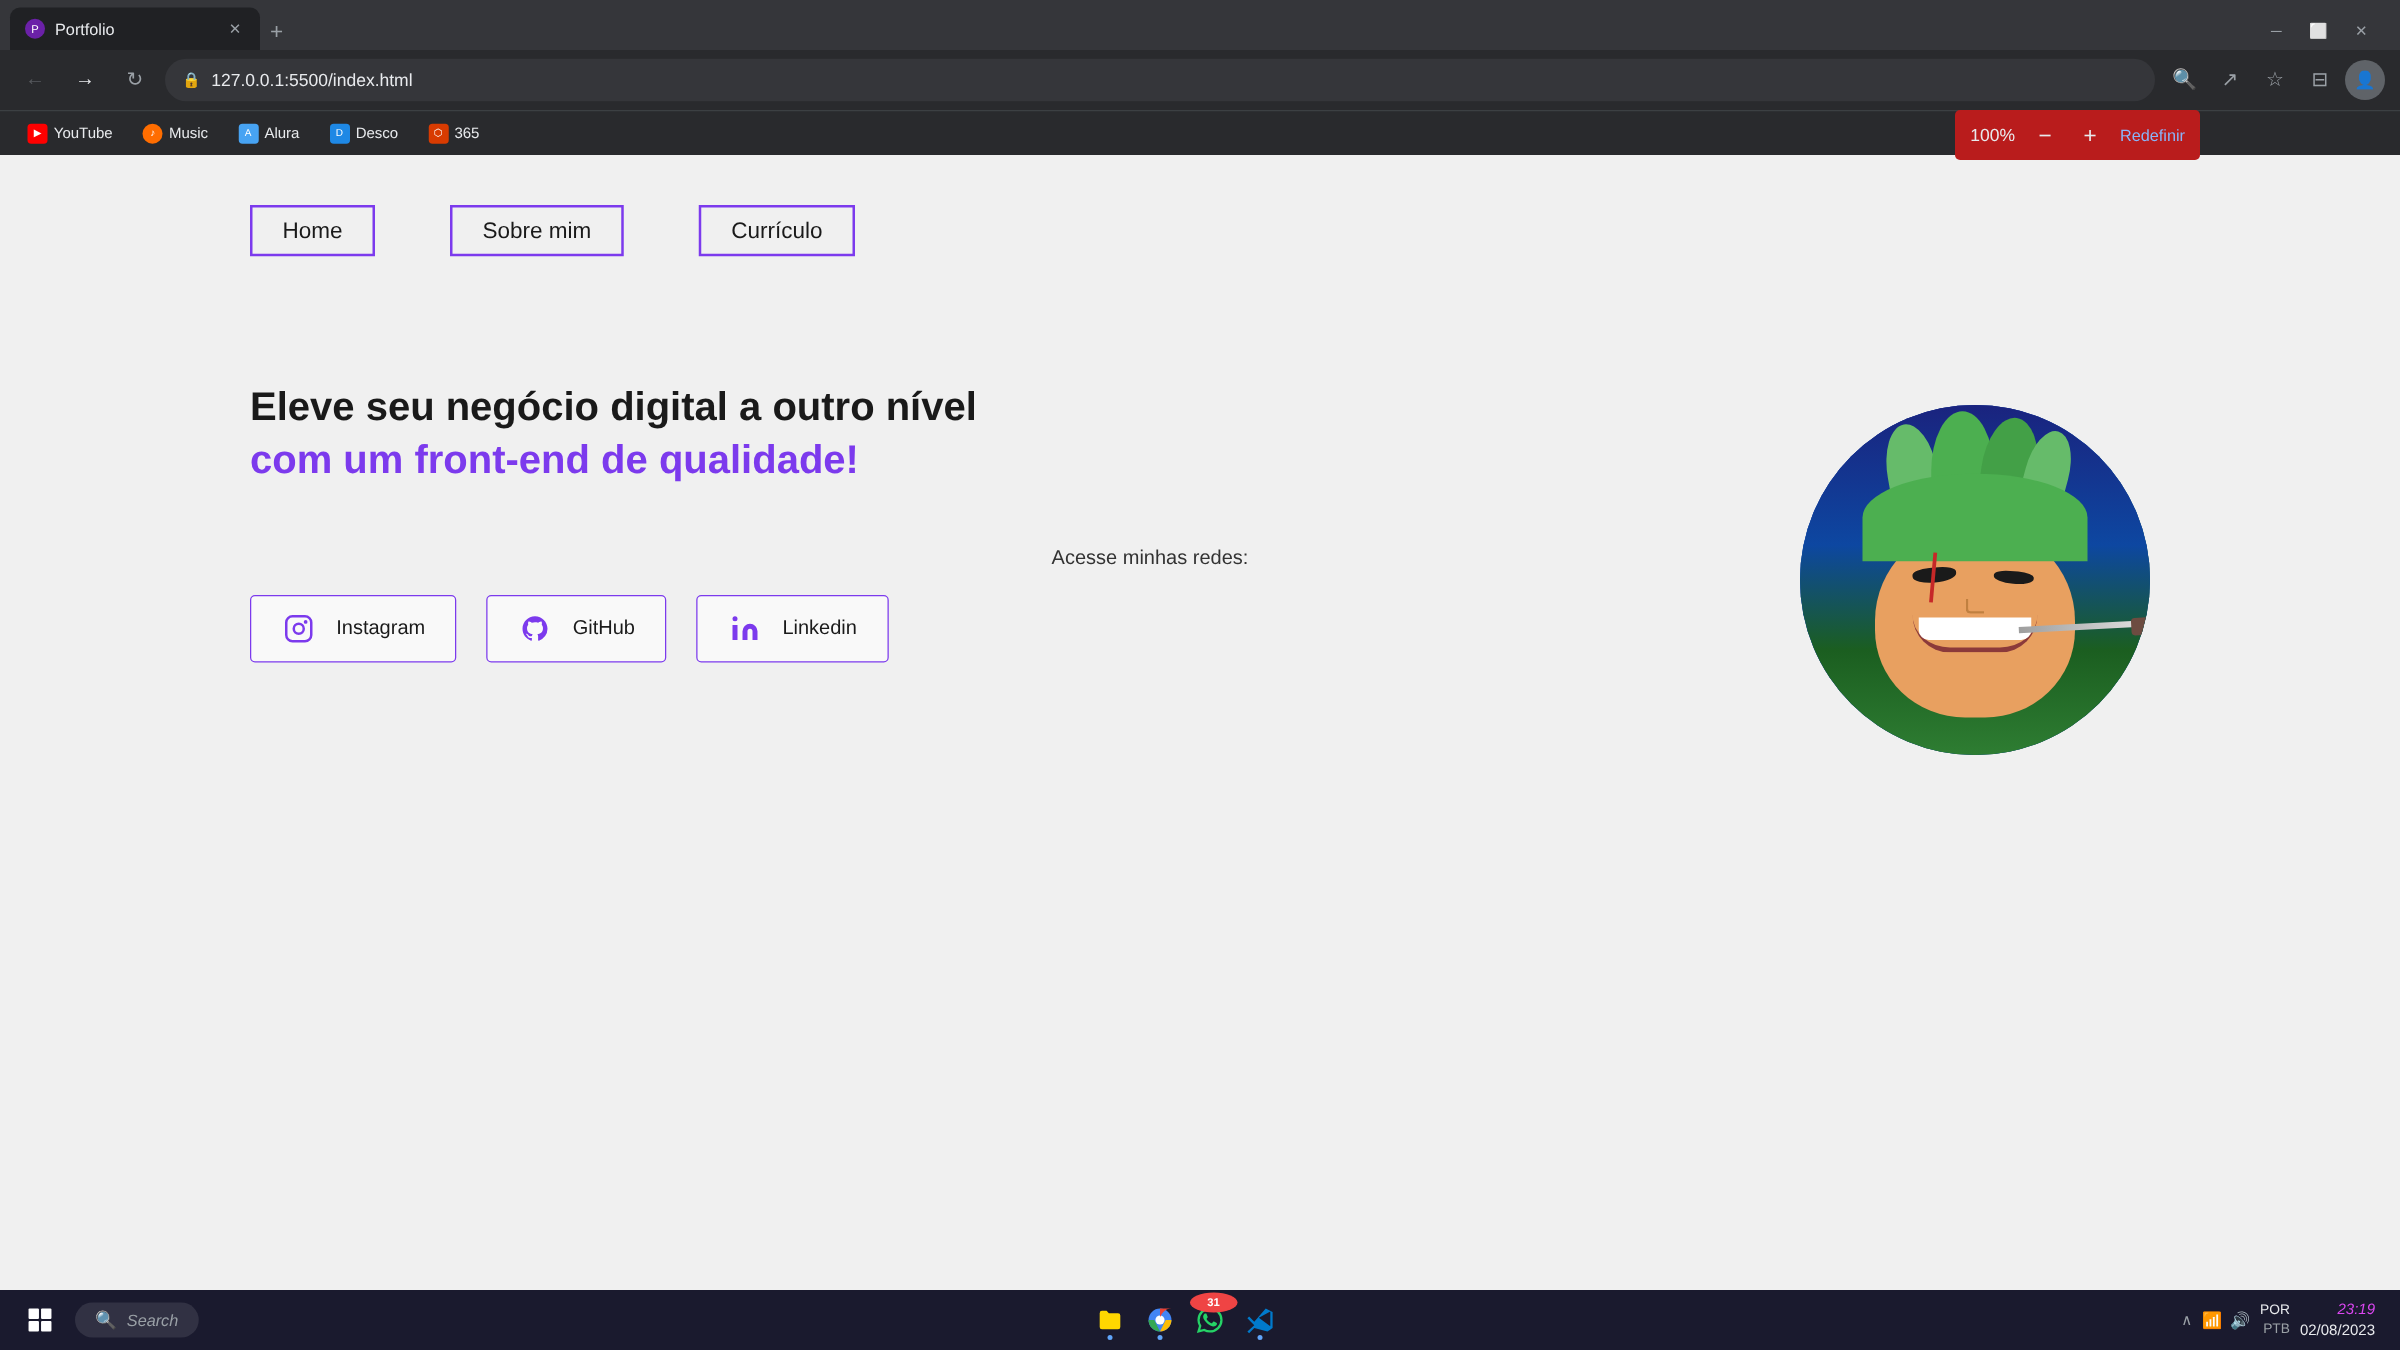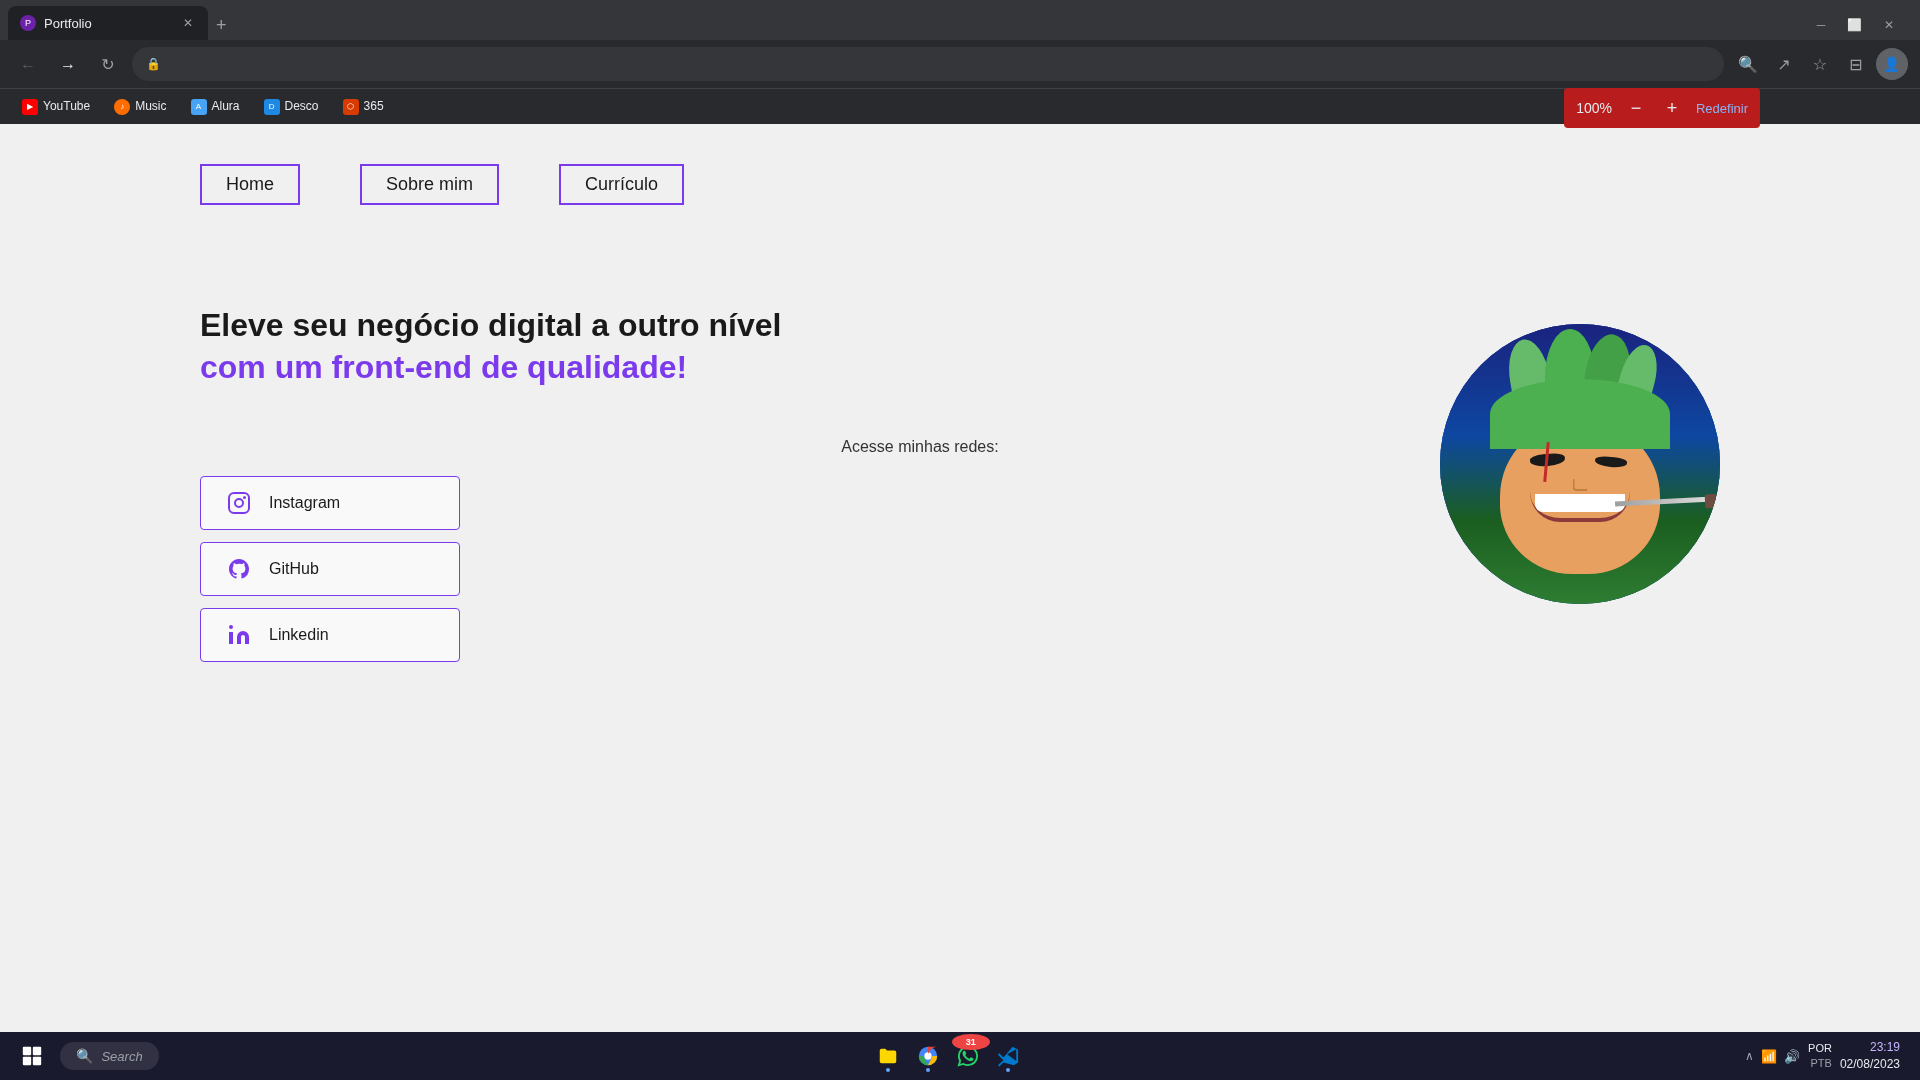--- a/index.html
+++ b/index.html
@@ -241,22 +241,22 @@
     .social-title {
       text-align: center;
       font-size: 16px;
       color: #333;
       margin-bottom: 20px;
       font-weight: 500;
       margin-left: -80px;
     }
     .social-links {
       display: flex;
-      flex-direction: column;
-      gap: 12px;
+      flex-direction: row;
+      gap: 24px;
       max-width: 260px;
     }
     .social-btn {
       display: flex;
       align-items: center;
       gap: 16px;
       border: 1.5px solid #7c3aed;
       padding: 14px 24px;
       background: #f9f9f9;
       cursor: pointer;
@@ -402,20 +402,21 @@
       <div class="win-btn">✕</div>
     </div>
   </div>
 
   <div class="toolbar">
     <div class="nav-btn disabled">←</div>
     <div class="nav-btn active">→</div>
     <div class="nav-btn">↻</div>
     <div class="address-bar">
       <span class="lock-icon">🔒</span>
+      <span class="address-text">127.0.0.1:5500/index.html</span>
     </div>
     <div class="toolbar-actions">
       <div class="toolbar-action-btn">🔍</div>
       <div class="toolbar-action-btn">↗</div>
       <div class="toolbar-action-btn">☆</div>
       <div class="toolbar-action-btn">⊟</div>
       <div class="toolbar-action-btn" style="width:32px;height:32px;border-radius:50%;background:#5f6368;display:flex;align-items:center;justify-content:center;color:#e8eaed;font-size:14px;">👤</div>
     </div>
   </div>
 
@@ -591,19 +592,19 @@
       <div class="chevron-up">∧</div>
       <div class="system-tray">
         <span style="color:#9aa0a6;font-size:13px;">📶</span>
         <span style="color:#9aa0a6;font-size:13px;">🔊</span>
       </div>
       <div class="taskbar-time">
         <div style="color:#e8eaed;font-size:11px;font-weight:500;">POR</div>
         <div style="color:#9aa0a6;font-size:11px;">PTB</div>
       </div>
       <div class="taskbar-time">
-        <div style="color:#c4b5fd;font-size:12px;font-weight:500;">23:19</div>
+        <div style="color:#d946ef;font-size:12px;font-weight:500;font-style:italic;">23:19</div>
         <div style="color:#e8eaed;font-size:12px;">02/08/2023</div>
       </div>
     </div>
   </div>
 
 </div>
 
 </body></html>

